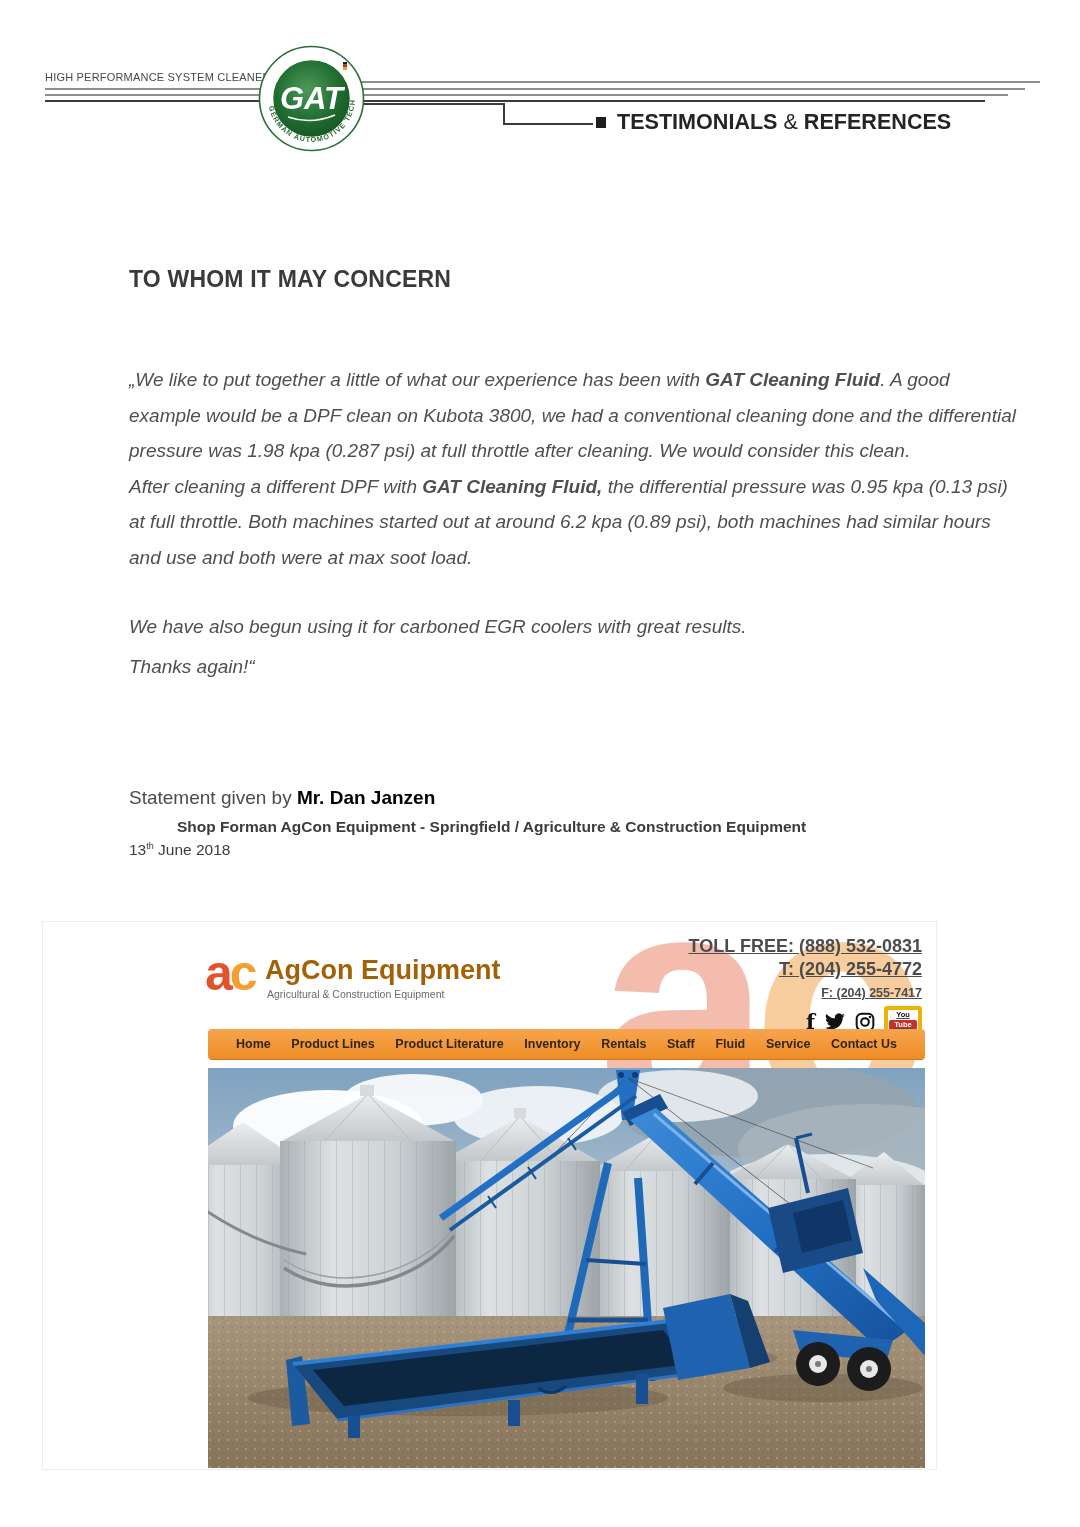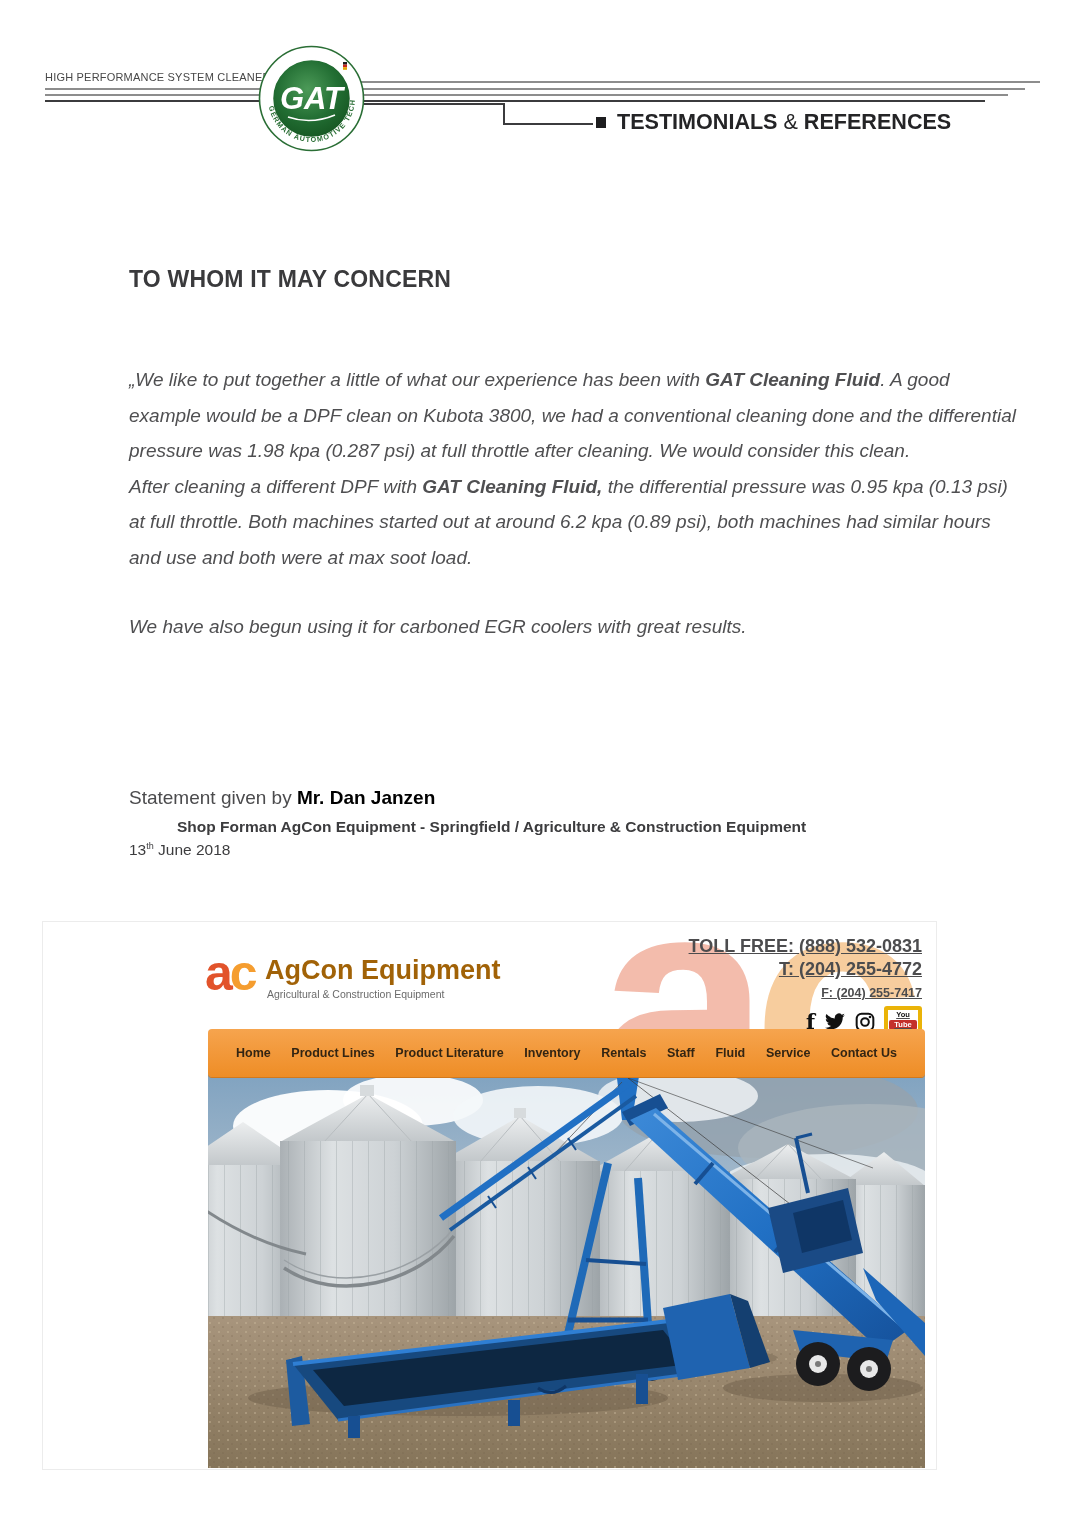--- a/index.html
+++ b/index.html
@@ -58,21 +58,21 @@
   .contact{position:absolute;right:14px;top:13px;z-index:2;text-align:right;color:#4c4c4e;text-decoration:underline;}
   .contact .big{font-size:18px;font-weight:700;line-height:23px;}
   .contact .small{font-size:12.5px;font-weight:700;margin-top:5px;}
   .social{margin-top:6px;display:flex;justify-content:flex-end;align-items:center;gap:9px;}
   .fb{font-size:21px;font-weight:800;color:#111;line-height:20px;font-family:"DejaVu Serif",serif;}
   .yt{width:30px;height:23px;border:4px solid #eab308;border-radius:3px;background:#fff;
       font-size:7.5px;font-weight:800;text-align:center;line-height:10px;overflow:hidden;}
   .yt .you{color:#111;display:block;}
   .yt .tube{color:#fff;background:#c4302b;display:block;border-radius:2px;margin:0 1px 1px 1px;}
 
-  .navbar{position:absolute;left:165px;top:107px;width:717px;height:48px;z-index:3;
+  .navbar{position:absolute;left:165px;top:107px;width:717px;height:30px;z-index:3;
       background:linear-gradient(#f6a44e,#ee8d26);border-radius:4px;
       box-shadow:0 1px 0 #d3791c;display:flex;align-items:center;
       justify-content:space-between;padding:0 28px;box-sizing:border-box;}
   .navbar span{font-size:12.5px;font-weight:700;color:#332513;white-space:nowrap;cursor:pointer;}
 
   .photo{position:absolute;left:165px;top:146px;width:717px;height:400px;z-index:1;}
 </style>
 </head>
 <body>
 
@@ -111,20 +111,21 @@
     <rect x="85" y="19.6" width="4" height="2.6" fill="#c8251d"></rect>
     <rect x="85" y="22.2" width="4" height="2.6" fill="#e3a400"></rect>
   </svg>
 
   <div class="letter-title">TO WHOM IT MAY CONCERN</div>
 
   <div class="quote">
     <p><span>„We like to put together a little of what our experience has been with </span><b>GAT Cleaning Fluid</b><span>. A good example would be a DPF clean on Kubota 3800, we had a conventional cleaning done and the differential pressure was 1.98 kpa (0.287 psi) at full throttle after cleaning. We would consider this clean.</span></p>
     <p><span>After cleaning a different DPF with </span><b>GAT Cleaning Fluid,</b><span> the differential pressure was 0.95 kpa (0.13 psi) at full throttle. Both machines started out at around 6.2 kpa (0.89 psi), both machines had similar hours and use and both were at max soot load.</span></p>
     <p class="gap">We have also begun using it for carboned EGR coolers with great results.</p>
+    <p class="small-gap">Thanks again!“</p>
   </div>
 
   <div class="stmt"><span>Statement given by </span><b>Mr. Dan Janzen</b></div>
   <div class="role">Shop Forman AgCon Equipment - Springfield / Agriculture &amp; Construction Equipment</div>
   <div class="date"><span>13</span><sup>th</sup><span> June 2018</span></div>
 
   <div class="webshot">
 
     <div class="watermark"><span class="wa">a</span><span class="wc">c</span></div>
 

